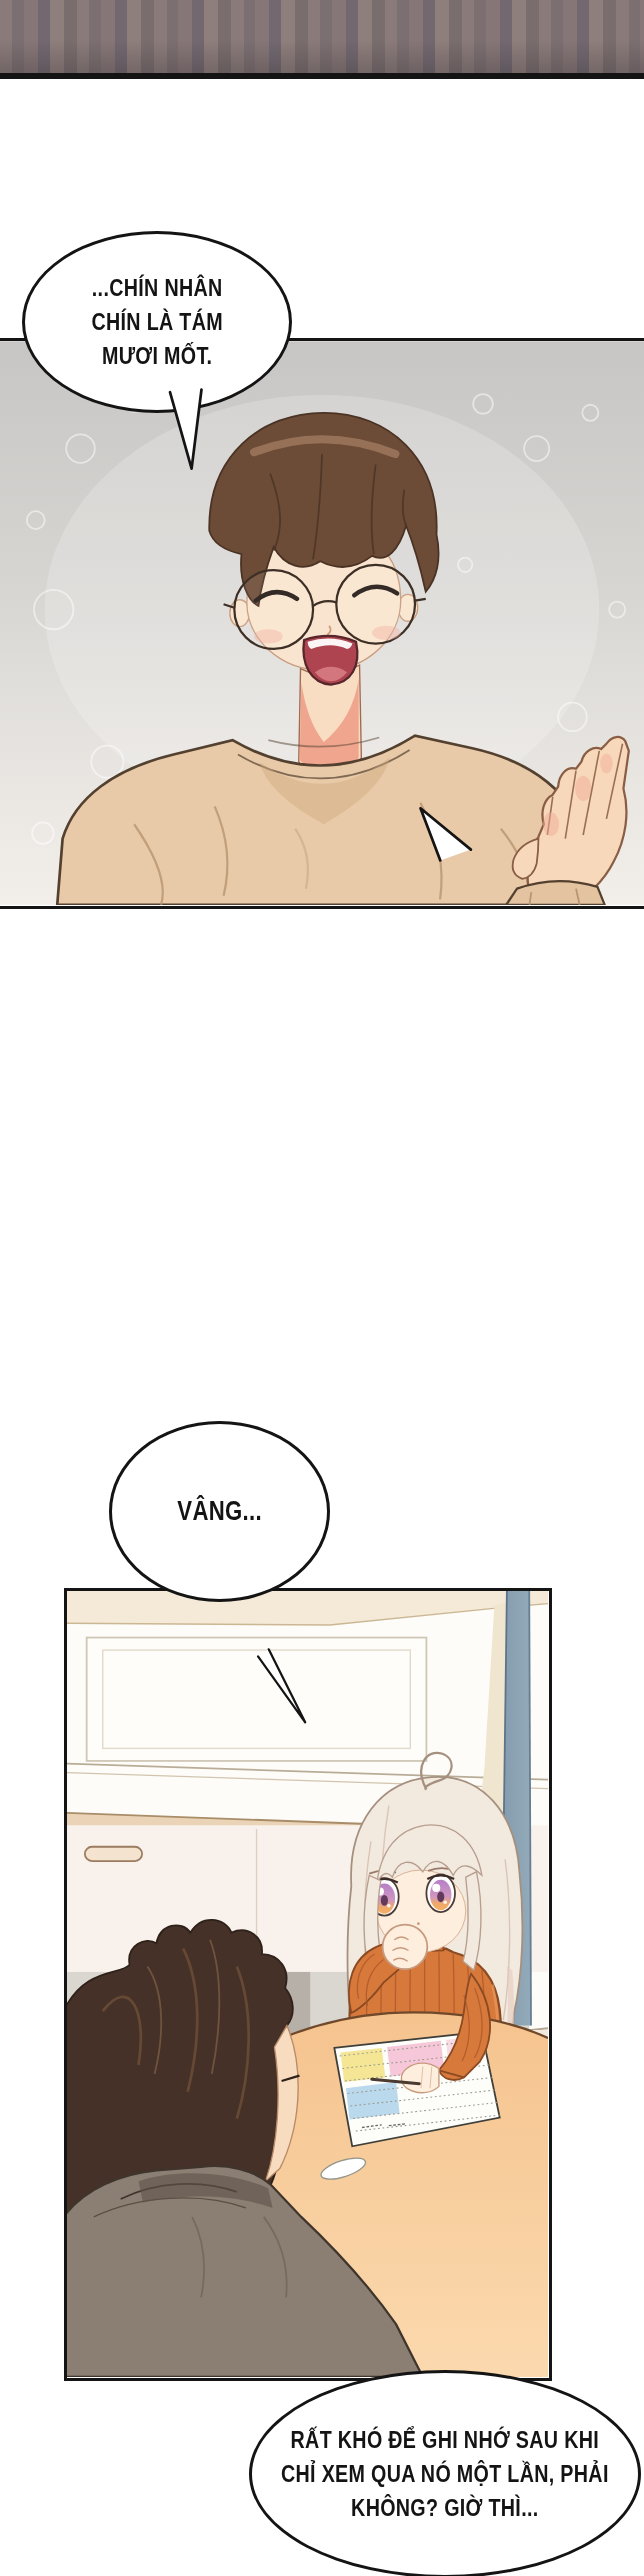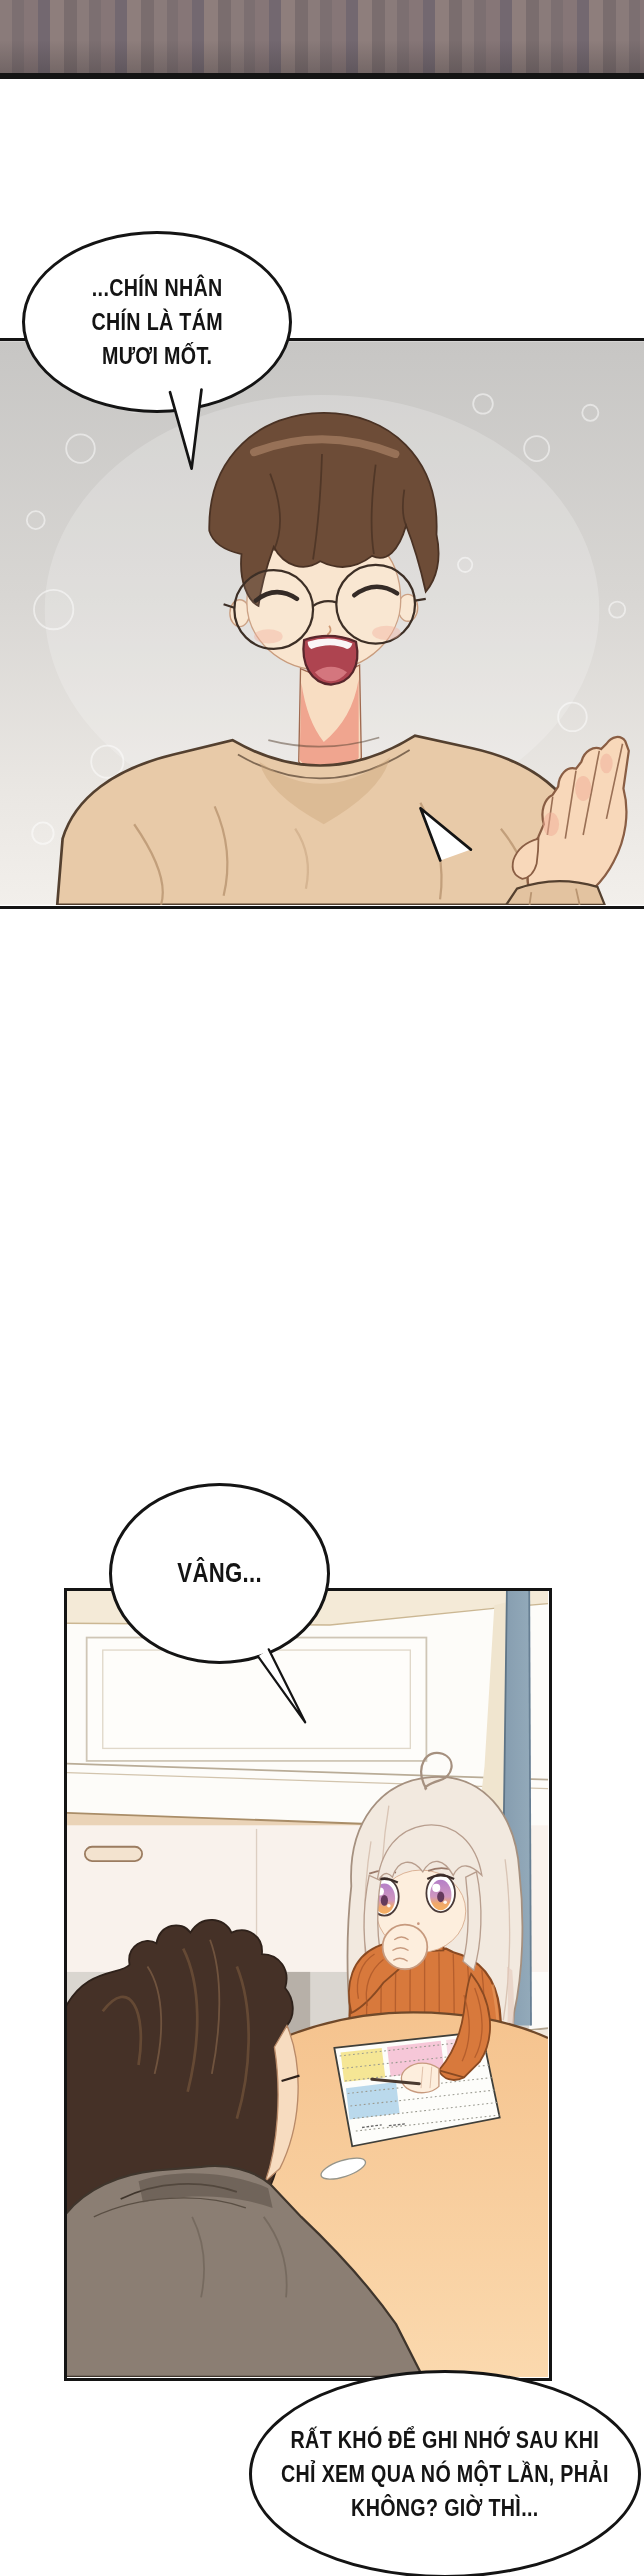--- a/index.html
+++ b/index.html
@@ -45,21 +45,21 @@
     display:flex;align-items:center;justify-content:center;text-align:center;
   }
   .bubble-text{
     font-weight:700;color:var(--ink);
     font-size:24px;line-height:1.42;letter-spacing:0.4px;
     transform:scaleX(.82);white-space:nowrap;
   }
   .bubble-text .line{display:block;}
   .bubble-1{left:22.4px;top:231px;width:264px;height:176px;}
   .bubble-2{left:309px;top:837px;width:313px;height:268px;}
-  .bubble-3{left:109px;top:1483px;width:215px;height:175px;}
+  .bubble-3{left:109px;top:1421px;width:215px;height:175px;}
   .bubble-3 .bubble-text{font-size:27px;}
   .bubble-4{left:249px;top:2370px;width:386px;height:202px;}
   .tail{position:absolute;z-index:6;overflow:visible;}
 </style>
 </head>
 <body>
 
 <div class="page">
 
   <div class="top-band"></div>

